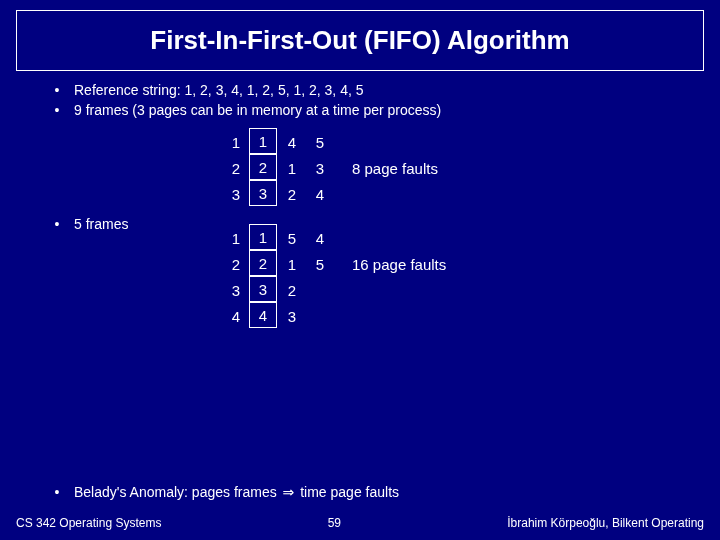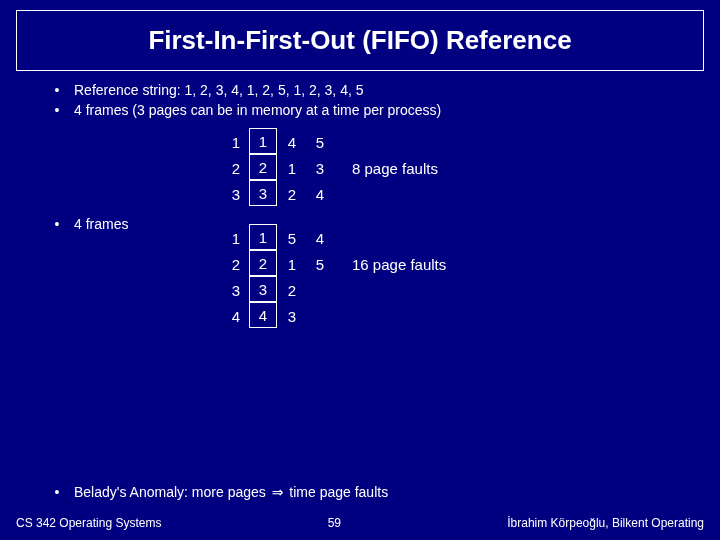--- a/index.html
+++ b/index.html
@@ -110,32 +110,32 @@
     justify-content: space-between;
     align-items: center;
     font-size: 12px;
   }
   .footer .mid { flex: 1; text-align: center; }
 </style>
 </head>
 <body>
 
 <div class="title-box">
-  <h1>First-In-First-Out (FIFO) Reference</h1>
+  <h1>First-In-First-Out (FIFO) Algorithm</h1>
 </div>
 
 <div class="content">
 
   <div class="bullet-line">
     <span class="dot">•</span>
     <span class="txt">Reference string: 1, 2, 3, 4, 1, 2, 5, 1, 2, 3, 4, 5</span>
   </div>
   <div class="bullet-line">
     <span class="dot">•</span>
-    <span class="txt">4 frames (3 pages can be in memory at a time per process)</span>
+    <span class="txt">9 frames (3 pages can be in memory at a time per process)</span>
   </div>
 
   <div class="table-area" style="margin-top:10px;">
     <div class="table-grid">
       <div class="cell open">1</div>
       <div class="cell boxed">1</div>
       <div class="cell open">4</div>
       <div class="cell open">5</div>
       <div class="ann"></div>
 
@@ -148,21 +148,21 @@
       <div class="cell open">3</div>
       <div class="cell boxed">3</div>
       <div class="cell open">2</div>
       <div class="cell open">4</div>
       <div class="ann"></div>
     </div>
   </div>
 
   <div class="frames-bullet-row" style="top:216px;">
     <span class="dot">•</span>
-    <span>4 frames</span>
+    <span>5 frames</span>
   </div>
 
   <div class="table-area" style="margin-top:18px;">
     <div class="table-grid">
       <div class="cell open">1</div>
       <div class="cell boxed">1</div>
       <div class="cell open">5</div>
       <div class="cell open">4</div>
       <div class="ann"></div>
 
@@ -184,21 +184,21 @@
       <div class="cell open"></div>
       <div class="ann"></div>
     </div>
   </div>
 
 </div>
 
 <div class="belady">
   <span class="dot">•</span>
   <span>
-    <span>Belady's Anomaly: more pages </span><span class="arrow">⇒</span><span> time page faults</span>
+    <span>Belady's Anomaly: pages frames </span><span class="arrow">⇒</span><span> time page faults</span>
   </span>
 </div>
 
 <div class="footer">
   <span>CS 342 Operating Systems</span>
   <span class="mid">59</span>
   <span>İbrahim Körpeoğlu, Bilkent Operating</span>
 </div>
 
 </body></html>

